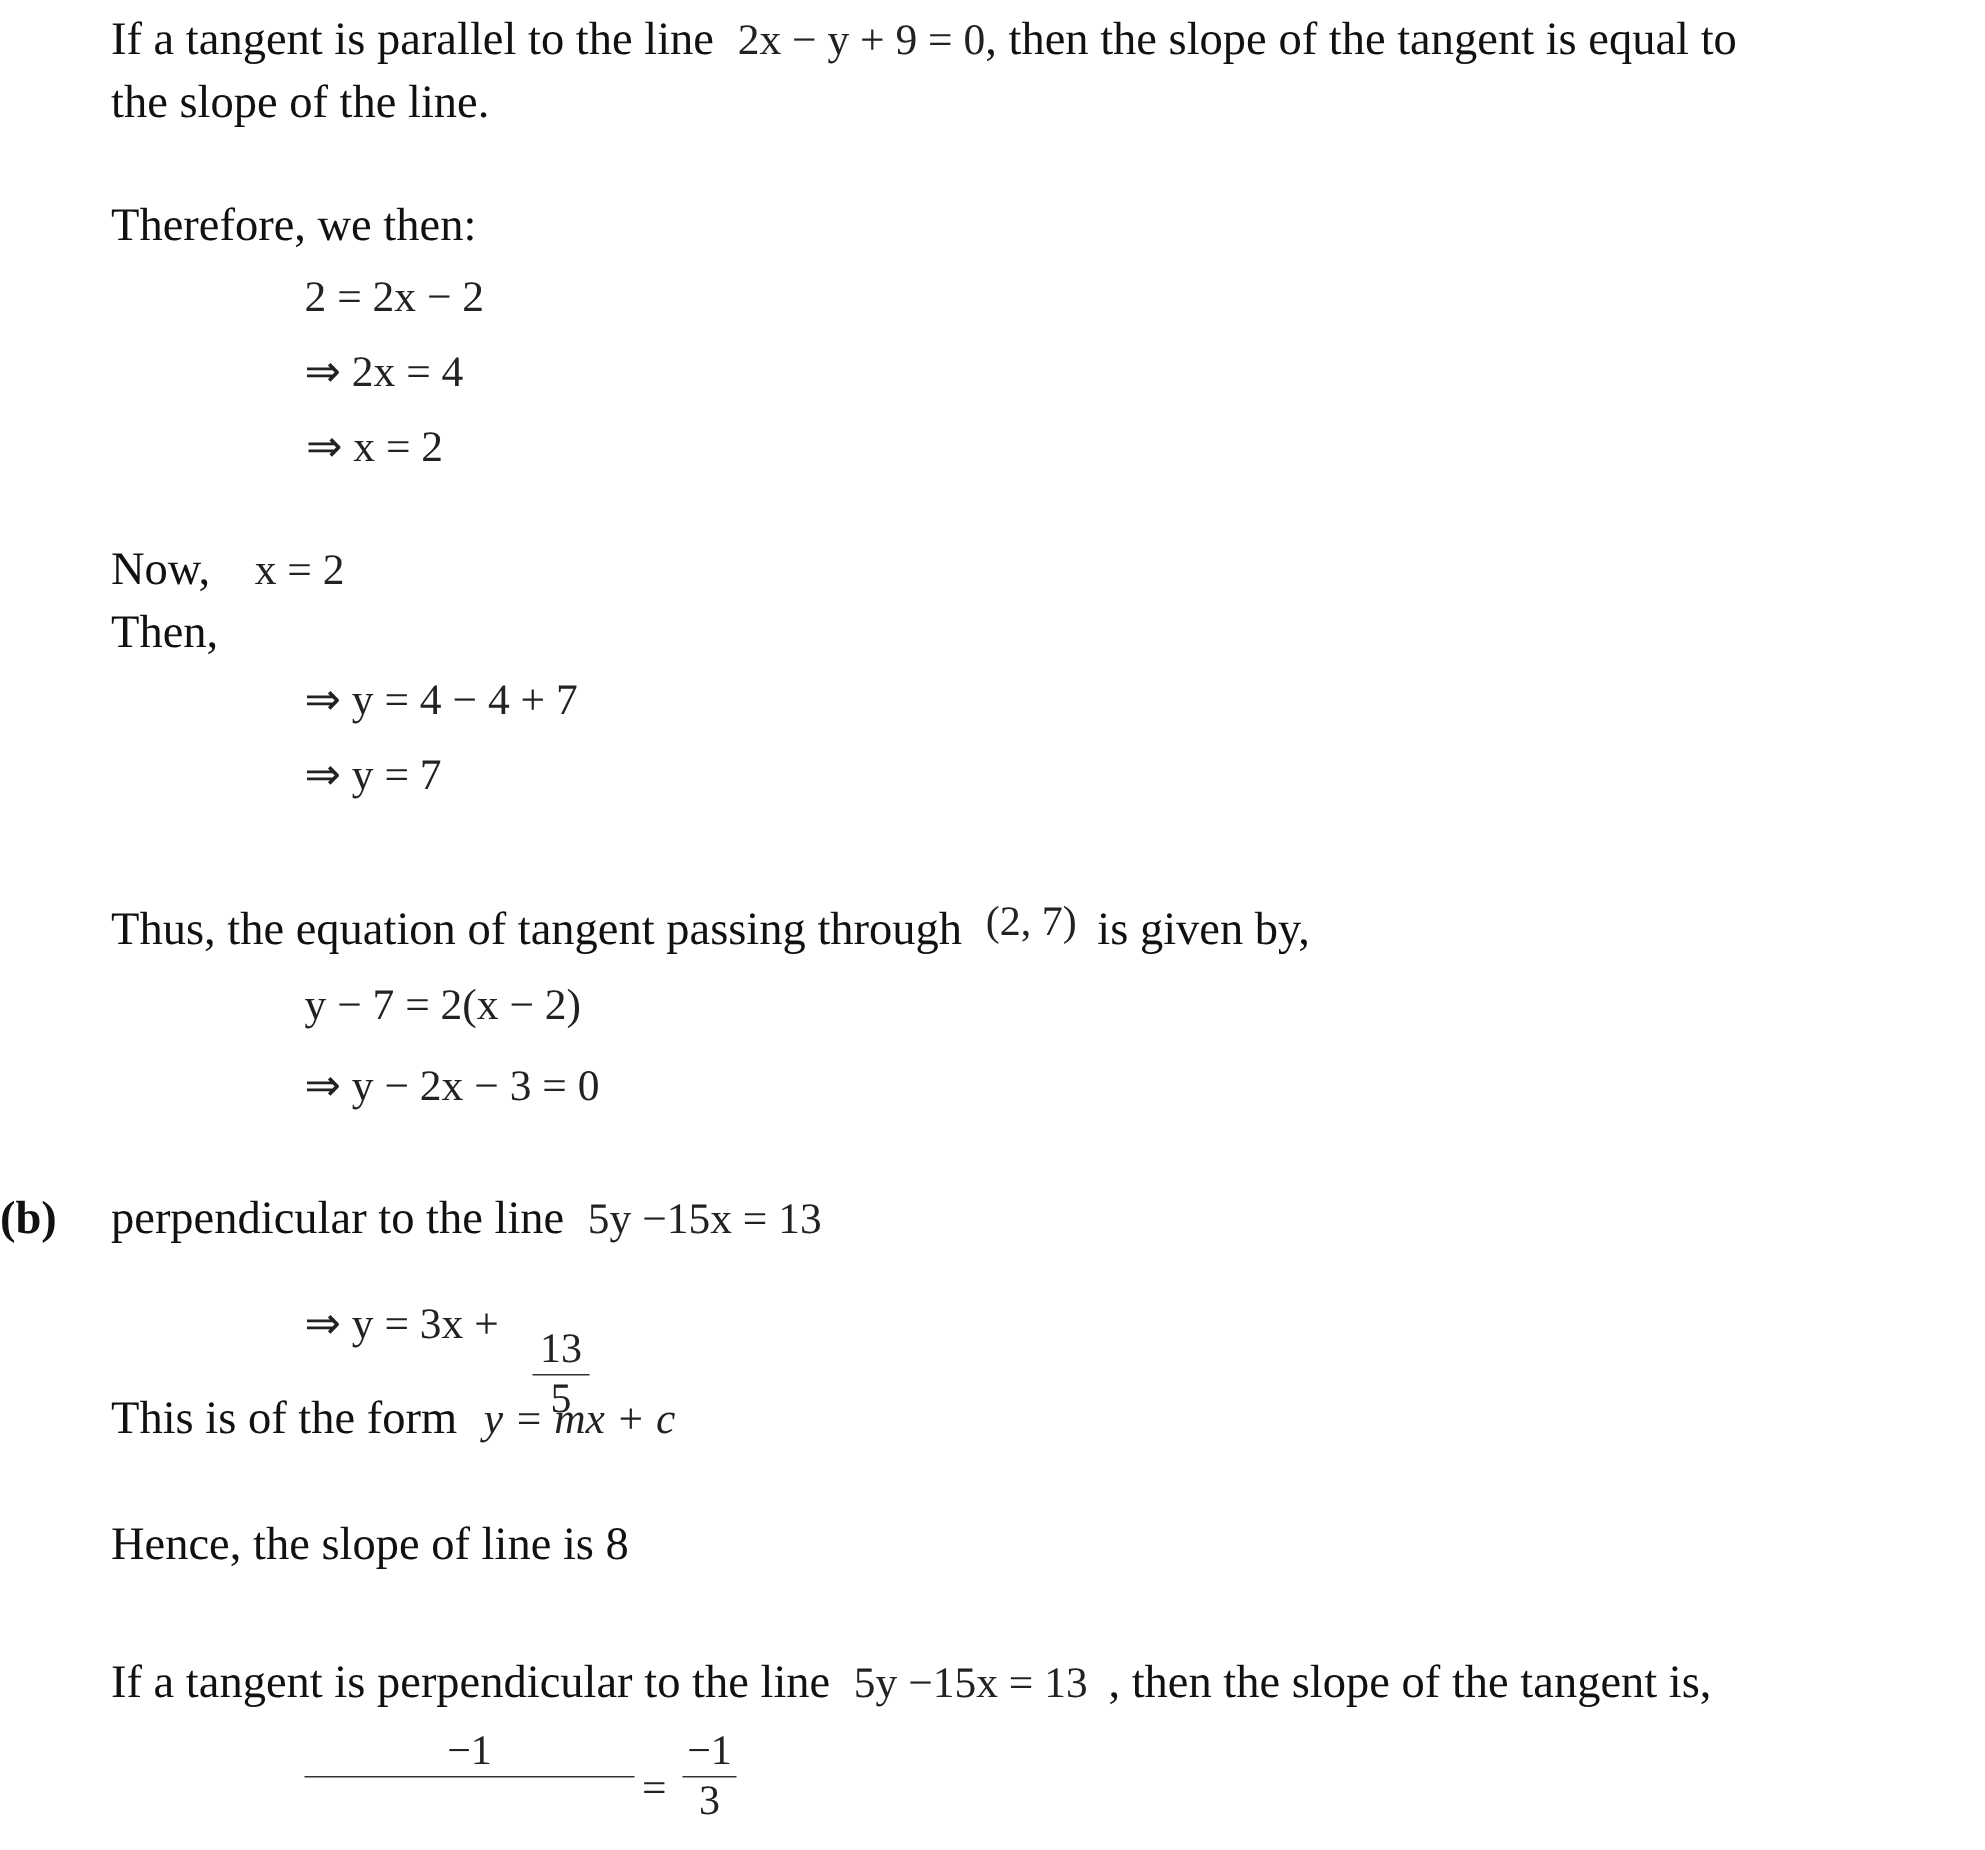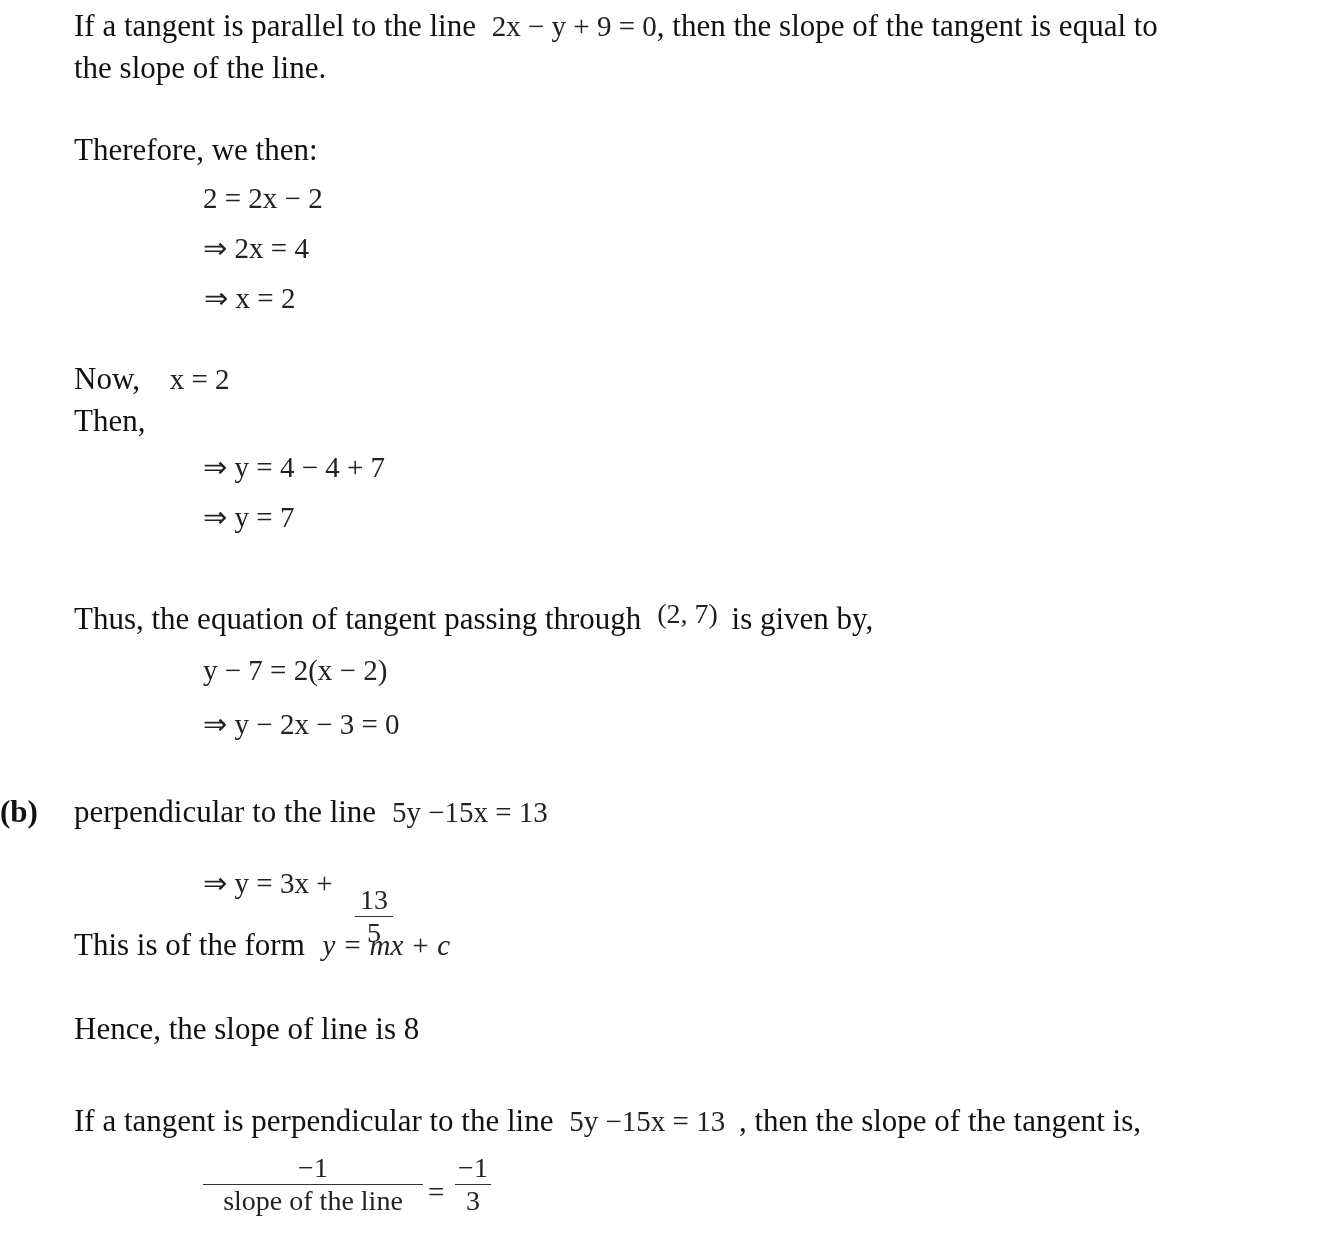--- a/index.html
+++ b/index.html
@@ -72,20 +72,19 @@
 
 <div class="t" style="left:74px; top:1103px;">
   <span>If a tangent is perpendicular to the line</span>
   <span class="m" style="margin-left:8px;">5y −15x = 13</span>
   <span style="margin-left:6px;">, then the slope of the tangent is,</span>
 </div>
 
 <div class="frac" style="left:203px; top:1152px; width:220px;">
   <span class="num">−1</span>
   <span class="bar"></span>
-  <span class="den">slope of the line</span>
 </div>
 <div class="t m" style="left:428px; top:1174px;">=</div>
 <div class="frac" style="left:455px; top:1152px; width:36px;">
   <span class="num">−1</span>
   <span class="bar"></span>
   <span class="den">3</span>
 </div>
 
 </body></html>

